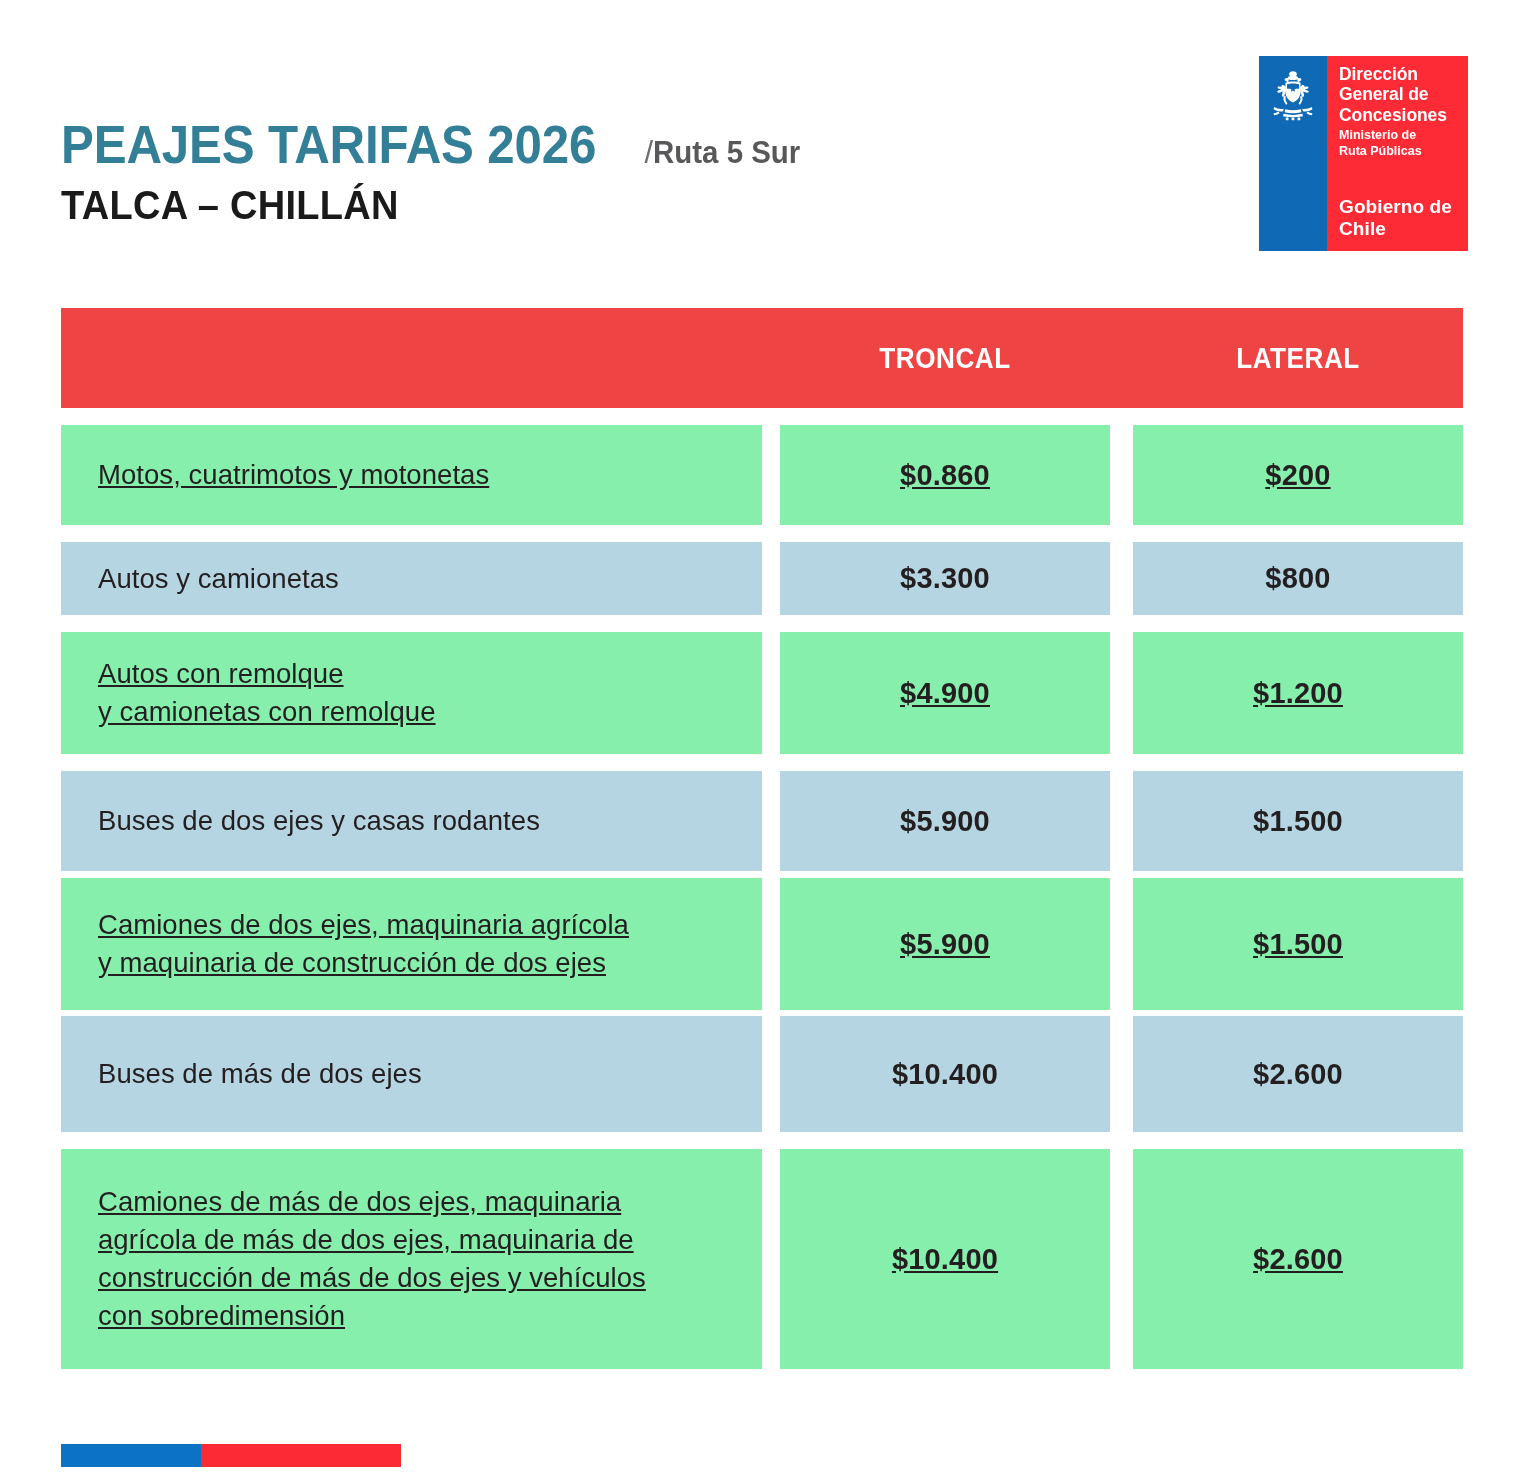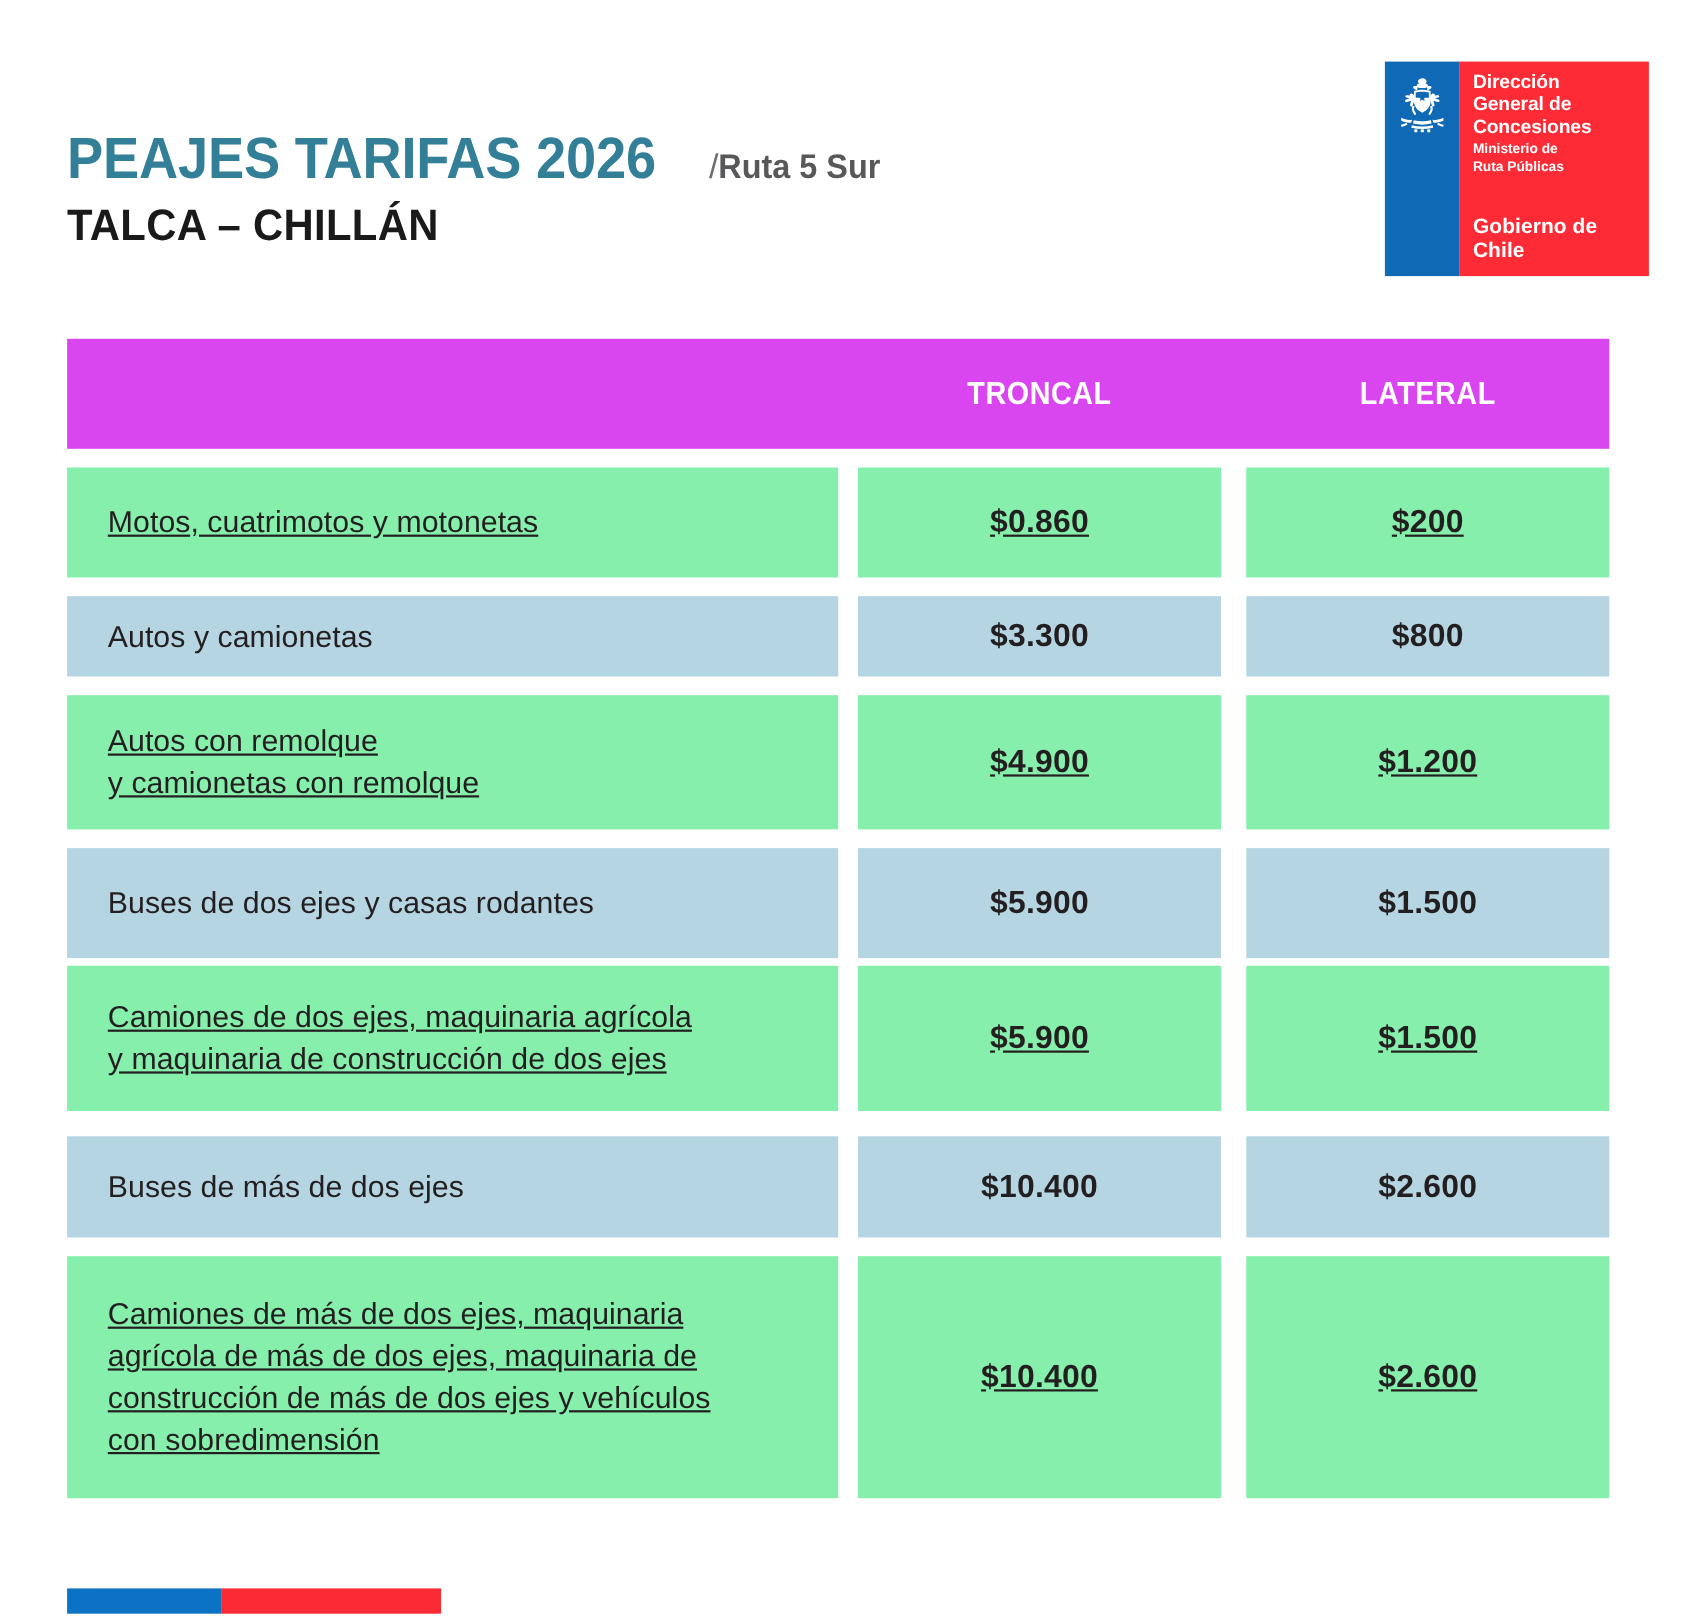--- a/index.html
+++ b/index.html
@@ -67,21 +67,21 @@
     transform-origin: left center;
     display: inline-block;
     white-space: nowrap;
   }
 
   
   #logo {
     position: absolute;
     left: 1259px;
     top: 56px;
-    width: 240px;
+    width: 209px;
     height: 195px;
     display: flex;
   }
   #logo-left {
     width: 68px;
     height: 100%;
     background: #0f69b4;
     position: relative;
   }
   #logo-right {
@@ -131,21 +131,21 @@
 
   
   #tariff-table {
     position: absolute;
     left: 61px;
     top: 308px;
     width: 1402px;
   }
   #table-header {
     height: 100px;
-    background: #d946ef;
+    background: #ef4444;
     position: relative;
   }
   .header-cell {
     position: absolute;
     top: 0;
     height: 100px;
     display: flex;
     align-items: center;
     justify-content: center;
     color: #ffffff;
@@ -288,21 +288,21 @@
       <div class="table-row tone-dark" style="height: 100px; margin-top: 17px;">
         <div class="cell-label">Buses de dos ejes y casas rodantes</div>
         <div class="cell-price cell-troncal">$5.900</div>
         <div class="cell-price cell-lateral">$1.500</div>
       </div>
       <div class="table-row tone-light" style="height: 132px; margin-top: 7px; padding-left: 12px;">
         <div class="cell-label">Camiones de dos ejes, maquinaria agrícola<br>y maquinaria de construcción de dos ejes</div>
         <div class="cell-price cell-troncal">$5.900</div>
         <div class="cell-price cell-lateral">$1.500</div>
       </div>
-      <div class="table-row tone-dark" style="height: 92px; margin-top: 23px;">
+      <div class="table-row tone-dark" style="height: 116px; margin-top: 6px;">
         <div class="cell-label">Buses de más de dos ejes</div>
         <div class="cell-price cell-troncal">$10.400</div>
         <div class="cell-price cell-lateral">$2.600</div>
       </div>
       <div class="table-row tone-light" style="height: 220px; margin-top: 17px;">
         <div class="cell-label">Camiones de más de dos ejes, maquinaria<br>agrícola de más de dos ejes, maquinaria de<br>construcción de más de dos ejes y vehículos<br>con sobredimensión</div>
         <div class="cell-price cell-troncal">$10.400</div>
         <div class="cell-price cell-lateral">$2.600</div>
       </div>
     </div>

